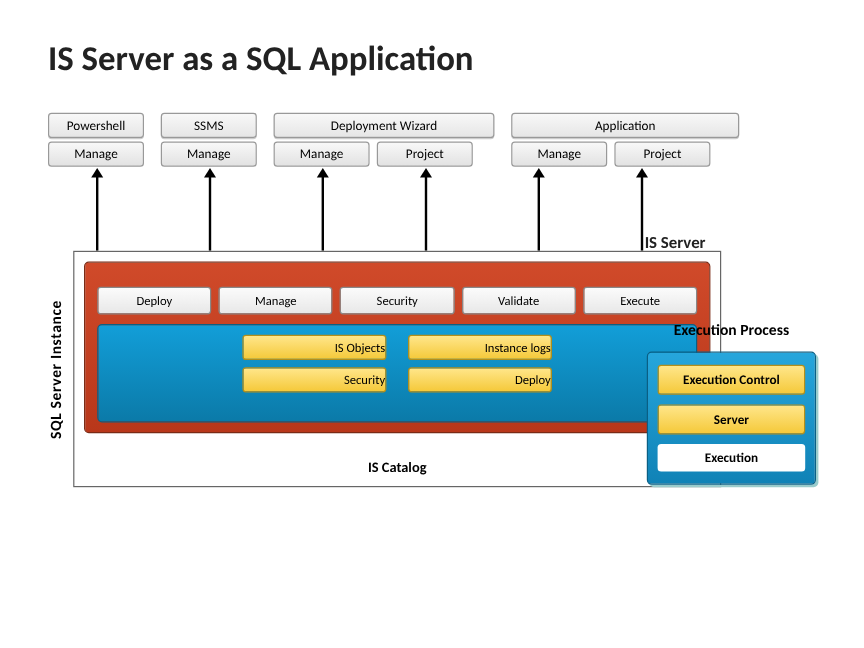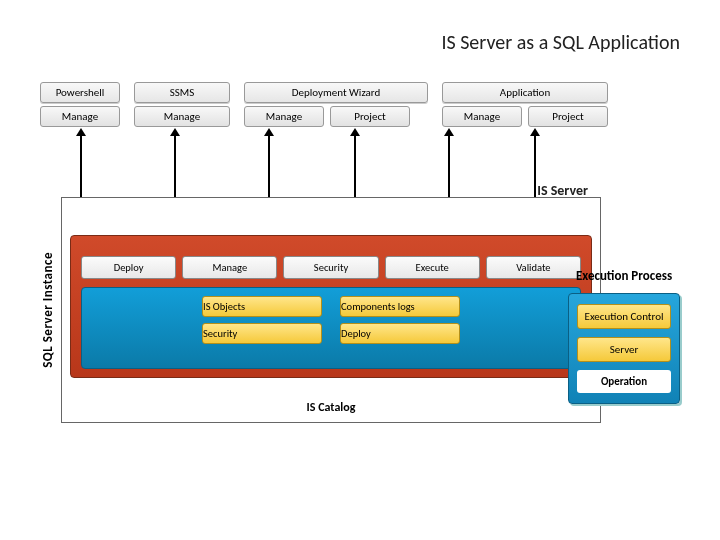--- a/index.html
+++ b/index.html
@@ -5,25 +5,24 @@
   * { box-sizing: border-box; margin: 0; padding: 0; }
   body {
     width: 720px;
     height: 540px;
     background: #fff;
     font-family: Calibri, Arial, sans-serif;
     padding: 30px 40px;
     position: relative;
   }
   .title {
-    font-size: 20px;
-    font-weight: normal;
+    font-size: 29px;
+    font-weight: bold;
     color: #222;
     margin-bottom: 28px;
-    text-align: right;
   }
 
   
   .clients {
     display: flex;
     gap: 14px;
     margin-bottom: 2px;
   }
   .client-group {
     display: flex;
@@ -45,23 +44,23 @@
   }
   .sub {
     background: linear-gradient(#f8f8f8, #e2e2e2);
     border: 1px solid #999;
     border-radius: 3px;
     font-size: 11px;
     text-align: center;
     padding: 3px 0;
   }
   .w1 { width: 80px; }
-  .w2 { width: 96px; }
+  .w2 { width: 80px; }
   .wdw { width: 184px; }
-  .wapp { width: 166px; }
+  .wapp { width: 190px; }
   .whalf { width: 80px; }
 
   
   .arrows {
     position: relative;
     height: 66px;
     margin-top: 4px;
   }
   .arrow {
     position: absolute;
@@ -99,21 +98,20 @@
     padding: 8px;
     background: #fff;
     position: relative;
   }
   .isserver {
     background: linear-gradient(#d04a2a, #b8371a);
     border: 1px solid #7a2b16;
     border-radius: 4px;
     padding: 20px 10px 8px 10px;
     position: relative;
-    margin-top: 29px;
   }
   .isserver-label {
     position: absolute;
     top: -16px;
     right: 12px;
     font-size: 14px;
     font-weight: bold;
     color: #222;
   }
   .action-row {
@@ -147,51 +145,51 @@
     display: flex;
     gap: 18px;
     margin-bottom: 6px;
     justify-content: center;
   }
   .cat-box {
     background: linear-gradient(#ffe68a, #f5c93a);
     border: 1px solid #b38f1a;
     border-radius: 3px;
     font-size: 10.5px;
-    text-align: left;
+    text-align: right;
     padding: 3px 0;
     width: 120px;
   }
 
   
   .exec {
     position: absolute;
     right: 40px;
     top: 268px;
-    width: 112px;
+    width: 141px;
   }
   .exec-title {
     font-size: 13px;
     font-weight: bold;
     text-align: center;
     margin-bottom: 10px;
   }
   .exec-box {
     background: linear-gradient(#26a6dc, #1082b6);
     border: 1px solid #0a5f84;
     border-radius: 4px;
     padding: 10px 8px;
     box-shadow: 2px 2px 0 #9cc;
   }
   .exec-item {
     background: linear-gradient(#ffe68a, #f5c93a);
     border: 1px solid #b38f1a;
     border-radius: 3px;
     font-size: 11px;
-    font-weight: normal;
+    font-weight: bold;
     text-align: center;
     padding: 5px 0;
     margin-bottom: 8px;
   }
   .exec-item.plain {
     background: #fff;
     border: none;
     font-weight: bold;
     box-shadow: none;
   }
@@ -238,38 +236,38 @@
 
 <div class="instance-wrap">
   <div class="vlabel">SQL Server Instance</div>
   <div class="instance">
     <div class="isserver-label">IS Server</div>
     <div class="isserver">
       <div class="action-row">
         <div class="action">Deploy</div>
         <div class="action">Manage</div>
         <div class="action">Security</div>
+        <div class="action">Validate</div>
         <div class="action">Execute</div>
-        <div class="action">Validate</div>
       </div>
       <div class="catalog">
         <div class="cat-row">
           <div class="cat-box">IS Objects</div>
-          <div class="cat-box">Components logs</div>
+          <div class="cat-box">Instance logs</div>
         </div>
         <div class="cat-row">
           <div class="cat-box">Security</div>
           <div class="cat-box">Deploy</div>
         </div>
       </div>
     </div>
     <div class="catalog-labels-out">IS Catalog</div>
   </div>
 </div>
 
 <div class="exec">
   <div class="exec-title">Execution Process</div>
   <div class="exec-box">
     <div class="exec-item">Execution Control</div>
     <div class="exec-item">Server</div>
-    <div class="exec-item plain">Operation</div>
+    <div class="exec-item plain">Execution</div>
   </div>
 </div>
 
 </body></html>

